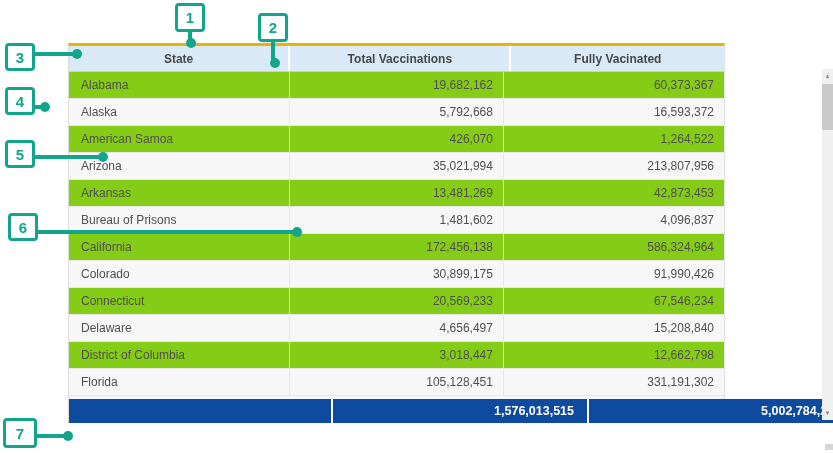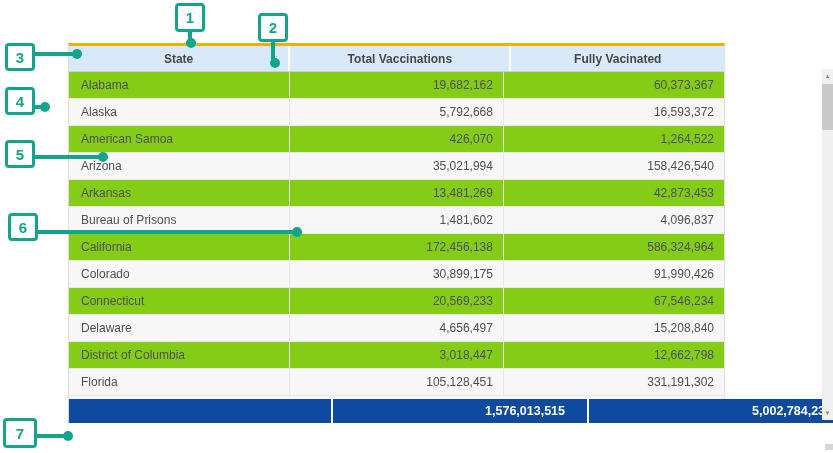--- a/index.html
+++ b/index.html
@@ -40,21 +40,21 @@
   .body .cell + .cell{border-left:1px solid var(--border,#e8e8e8);}
   .cell.name{padding-left:12px;}
   .cell.num{justify-content:flex-end;padding-right:10px;}
   .sliver{height:3px;background:var(--row-alt-bg,#f7f7f7);}
   .summary{
     display:flex;height:24px;background:var(--summary-bg,#0e4a9e);
     width:785px;box-sizing:border-box;
   }
   .summary .cell{
     display:flex;align-items:center;justify-content:flex-end;
-    color:#ffffff;font-size:12.5px;font-weight:700;padding-right:22px;box-sizing:border-box;
+    color:#ffffff;font-size:12.5px;font-weight:700;padding-right:13px;box-sizing:border-box;
   }
   .summary .cell + .cell{border-left:2px solid #ffffff;}
   .summary .c-total{width:267px;}
   
   .sb{
     position:absolute;left:822px;top:69px;width:11px;height:351px;
     background:#f0f0f0;
   }
   .sb-btn{
     position:absolute;left:0;width:11px;height:14px;background:#f0f0f0;
@@ -104,21 +104,21 @@
 
   <div class="row">
     <div class="cell name c-state">American Samoa</div>
     <div class="cell num c-fully">426,070</div>
     <div class="cell num c-total">1,264,522</div>
   </div>
 
   <div class="row alt">
     <div class="cell name c-state">Arizona</div>
     <div class="cell num c-fully">35,021,994</div>
-    <div class="cell num c-total">158,426,540</div>
+    <div class="cell num c-total">213,807,956</div>
   </div>
 
   <div class="row">
     <div class="cell name c-state">Arkansas</div>
     <div class="cell num c-fully">13,481,269</div>
     <div class="cell num c-total">42,873,453</div>
   </div>
 
   <div class="row alt">
     <div class="cell name c-state">Bureau of Prisons</div>

